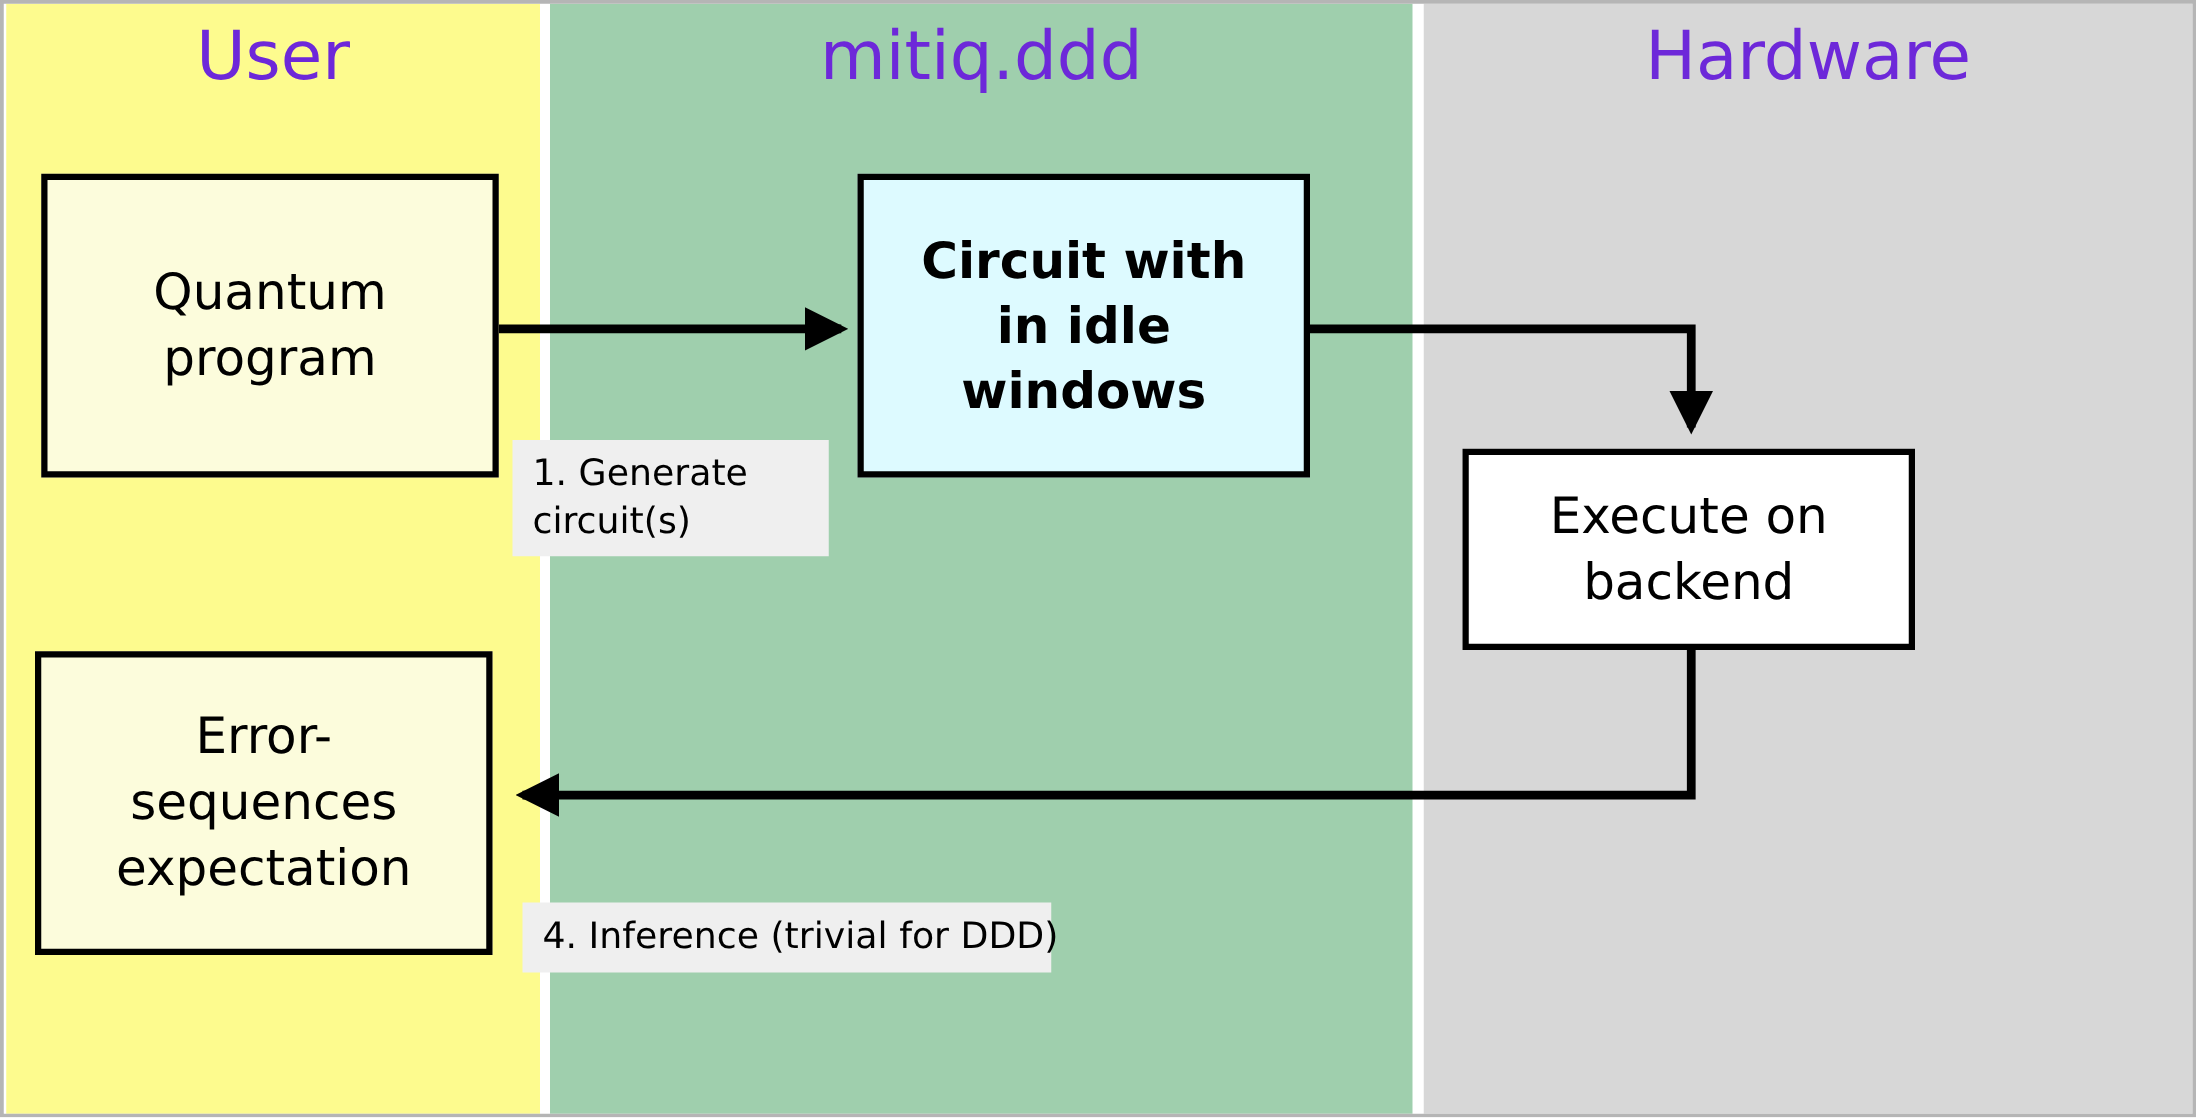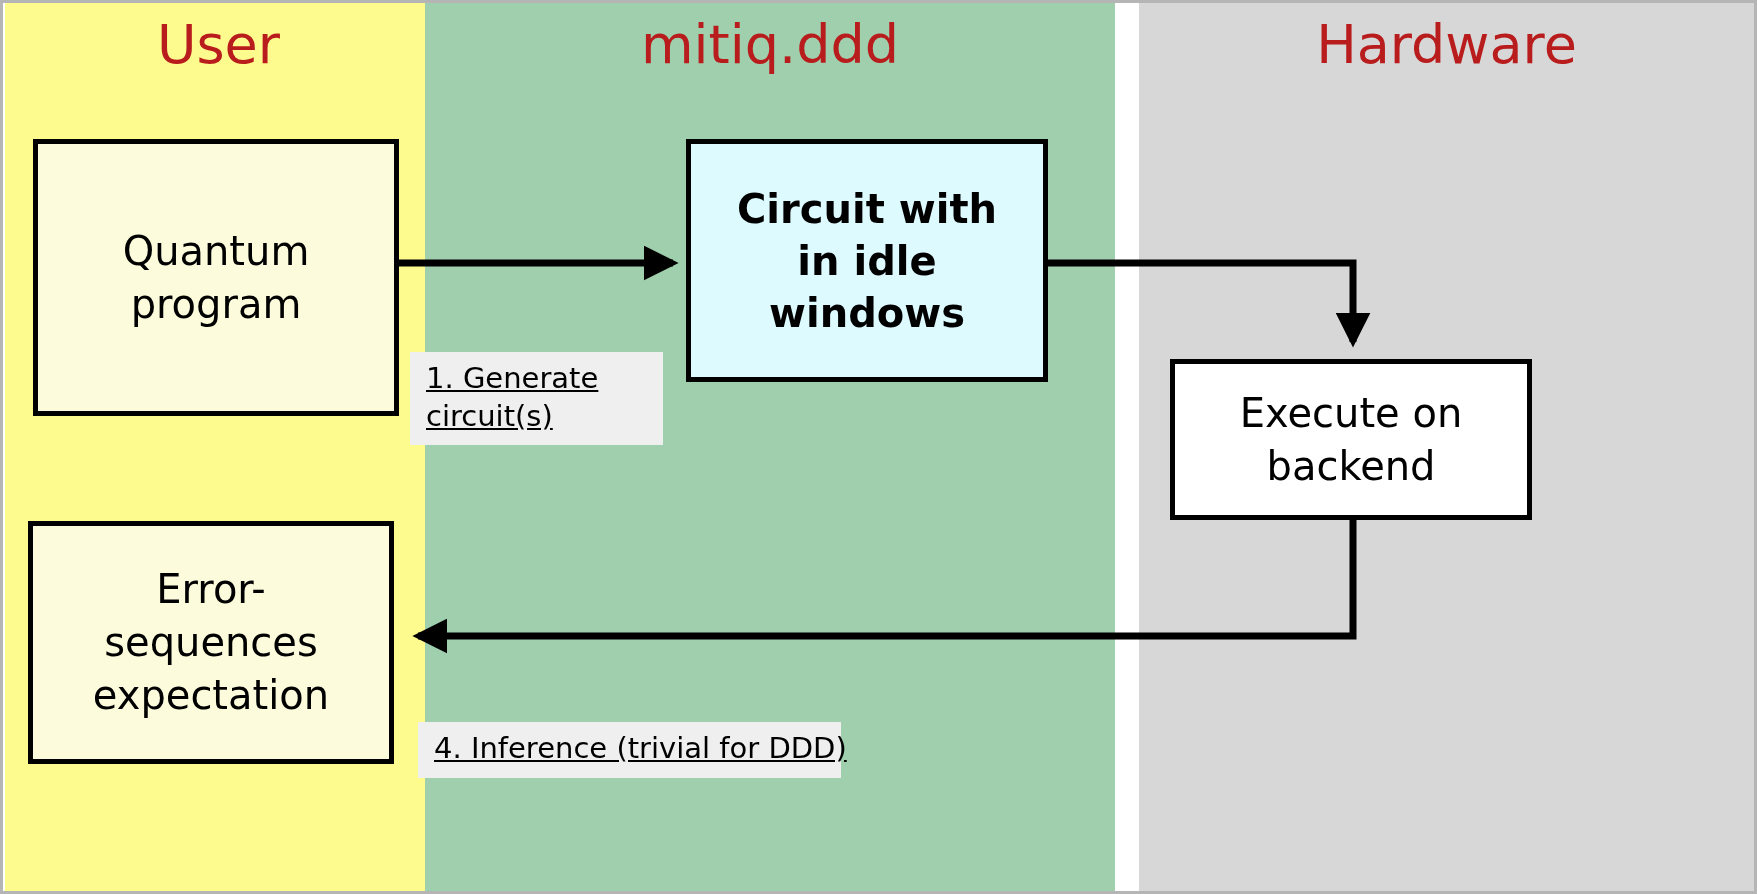--- a/index.html
+++ b/index.html
@@ -30,51 +30,51 @@
     z-index: 40;
   }
   
   .lane {
     position: absolute;
     top: 3px;
     height: 888px;
     box-sizing: border-box;
   }
   .lane-user    { left: 5px;    width: 427px; background: #fdfb8e; }
-  .lane-mitiq   { left: 425px;  width: 690px; background: #9fcfad; }
+  .lane-mitiq   { left: 440px;  width: 690px; background: #9fcfad; }
   .lane-hw      { left: 1139px; width: 615px; background: #d7d7d7; }
 
   .lane-title {
     position: absolute;
     top: 14px;
     width: 100%;
     text-align: center;
     font-size: 54px;
-    color: #b91c1c;
+    color: #6d28d9;
     line-height: 1.05;
     letter-spacing: 0px;
     white-space: nowrap;
   }
 
   
   .box {
     position: absolute;
     box-sizing: border-box;
     border: 5px solid #000000;
     display: flex;
     align-items: center;
     justify-content: center;
     text-align: center;
     color: #000000;
     z-index: 15;
   }
   .box-text { width: 100%; padding: 0 6px; }
 
   .box-quantum {
-    left: 33px;  top: 139px;  width: 366px; height: 277px;
+    left: 33px;  top: 139px;  width: 366px; height: 243px;
     background: #fcfcdc;
     font-size: 40px;
     line-height: 1.32;
   }
   .box-circuit {
     left: 686px; top: 139px;  width: 362px; height: 243px;
     background: #ddfaff;
     font-size: 40px;
     line-height: 1.30;
     font-weight: bold;
@@ -95,21 +95,20 @@
   
   .step-label {
     position: absolute;
     background: #efefef;
     color: #000000;
     font-size: 29px;
     line-height: 1.30;
     padding: 8px 12px 10px 16px;
     box-sizing: border-box;
     z-index: 20;
-    text-decoration: underline;
   }
   .step-1 { left: 410px; top: 352px; width: 253px; }
   .step-2 { left: 418px; top: 722px; width: 423px; white-space: nowrap; }
 
   
   .conn { position: absolute; z-index: 12; }
   svg.conn { overflow: visible; }
 </style>
 </head>
 <body>

